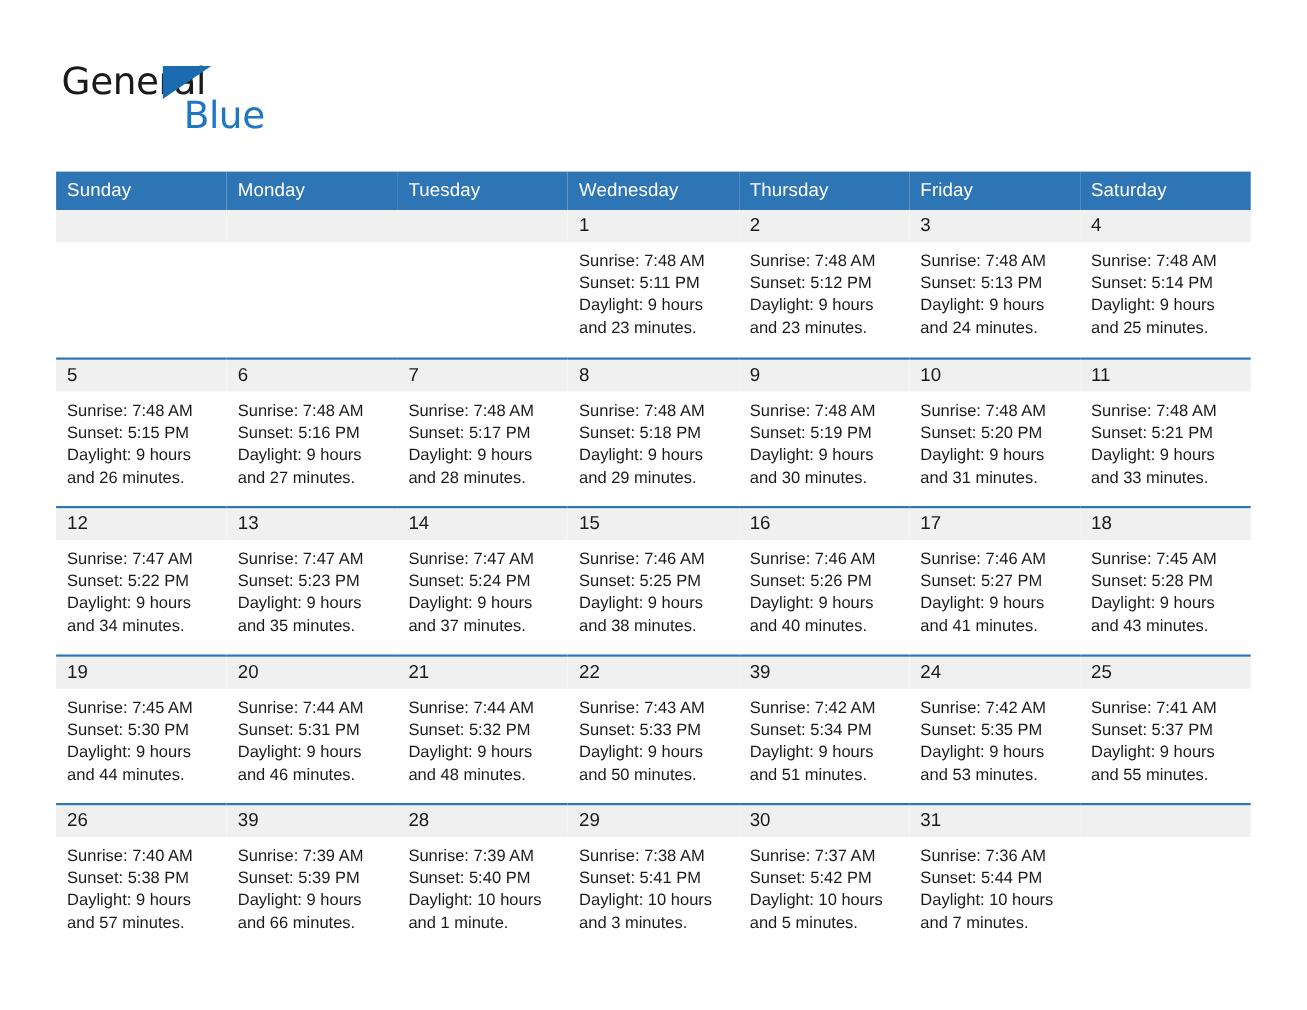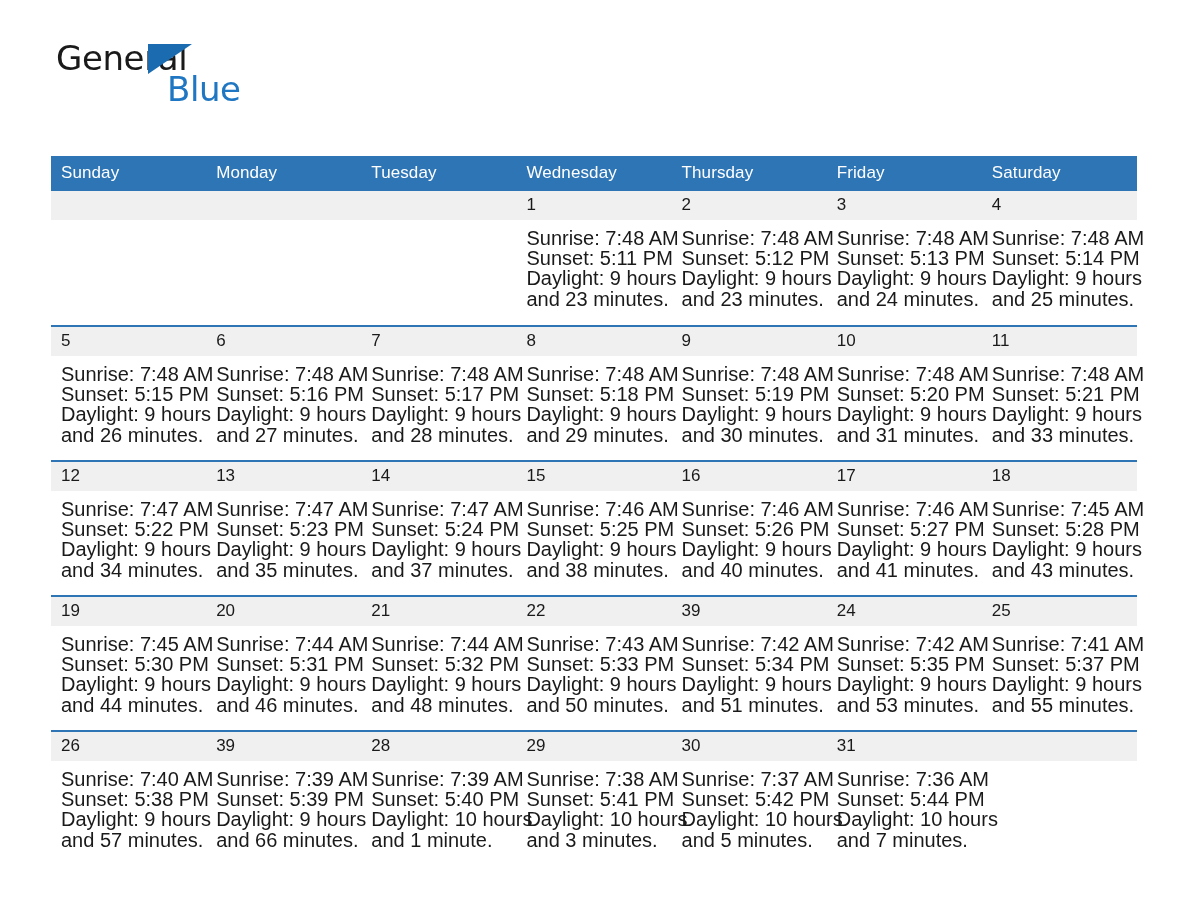--- a/index.html
+++ b/index.html
@@ -16,21 +16,21 @@
     height: 918px;
     position: relative;
     padding: 0;
   }
 
   
   .masthead {
     display: flex;
     align-items: flex-start;
     justify-content: space-between;
-    padding: 36px 52px 0 56px;
+    padding: 52px 52px 0 56px;
     height: 156px;
   }
   .logo {
     position: relative;
     width: 170px;
     height: 76px;
     user-select: none;
   }
   .logo-general {
     position: absolute;
@@ -112,21 +112,21 @@
     font-size: 17px;
     color: #1a1a1a;
     padding: 5px 0 6px 10px;
     height: 29px;
     line-height: 18px;
   }
   .daynum.empty { color: transparent; }
 
   .details {
     padding: 8px 10px 0 10px;
-    font-size: 20px;
+    font-size: 15px;
     line-height: 20.2px;
     color: #1a1a1a;
   }
   .details div { white-space: nowrap; }
   .details.empty { visibility: hidden; }
 </style>
 </head>
 <body>
 
 <div class="page">

